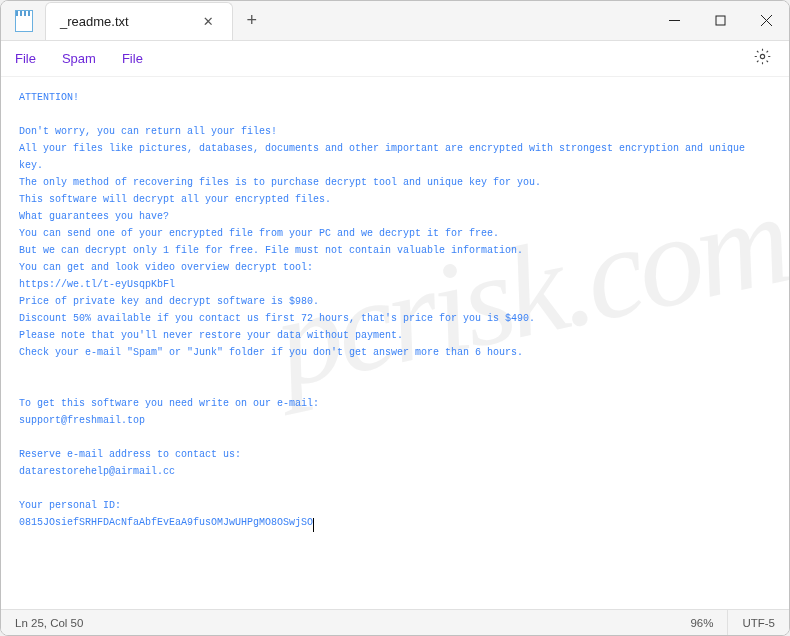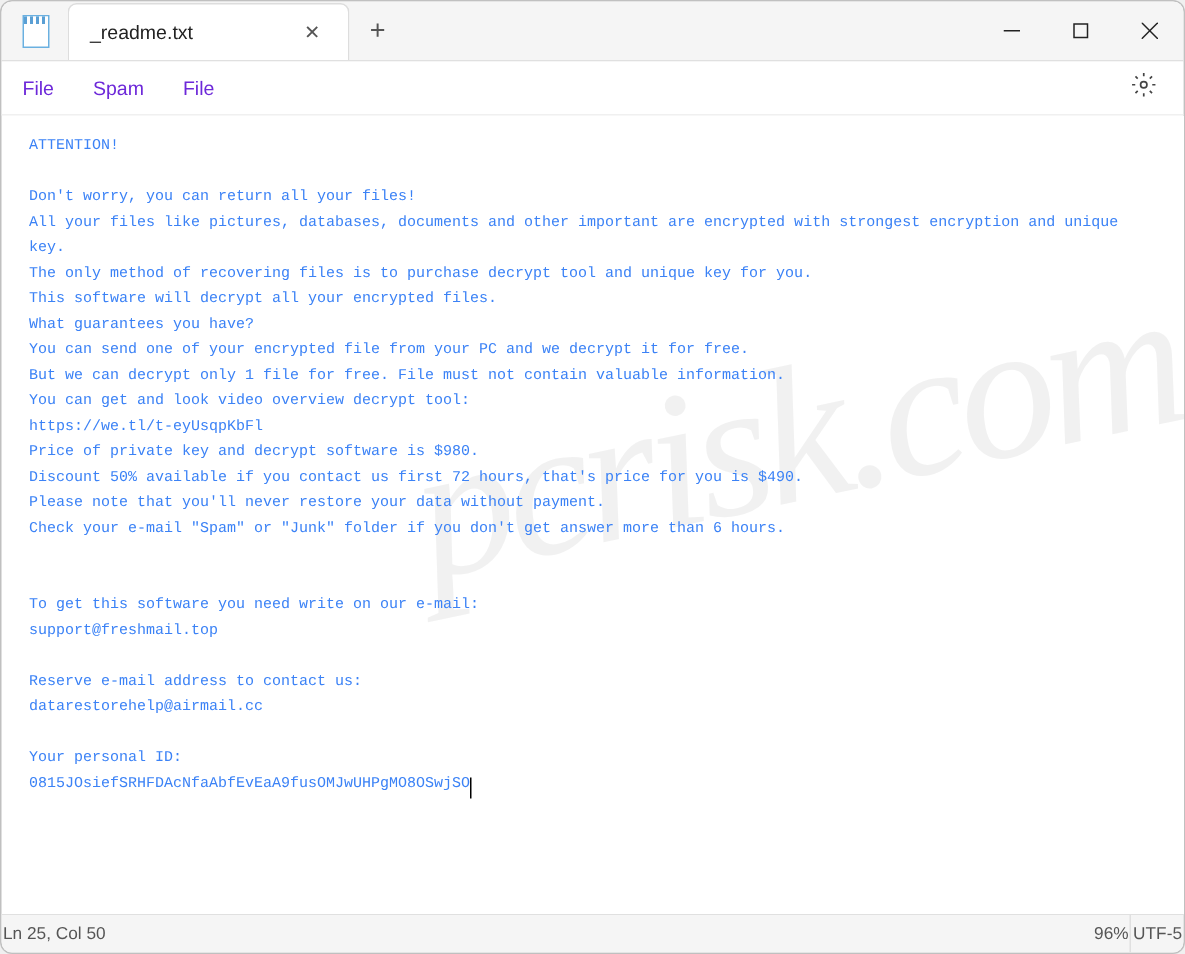--- a/index.html
+++ b/index.html
@@ -142,21 +142,21 @@
     .statusbar {
       height: 26px;
       background: #f5f5f5;
       border-top: 1px solid #e0e0e0;
       display: flex;
       align-items: center;
       font-size: 11.5px;
       color: #555;
     }
     .status-cell {
-      padding: 0 1px;
+      padding: 0 14px;
       border-right: 1px solid #e0e0e0;
       height: 100%;
       display: flex;
       align-items: center;
     }
     .status-pos { flex: 0 0 300px; border-right: none; }
     .status-gap { flex: 1; }
     .watermark {
       position: absolute;
       right: 0;

